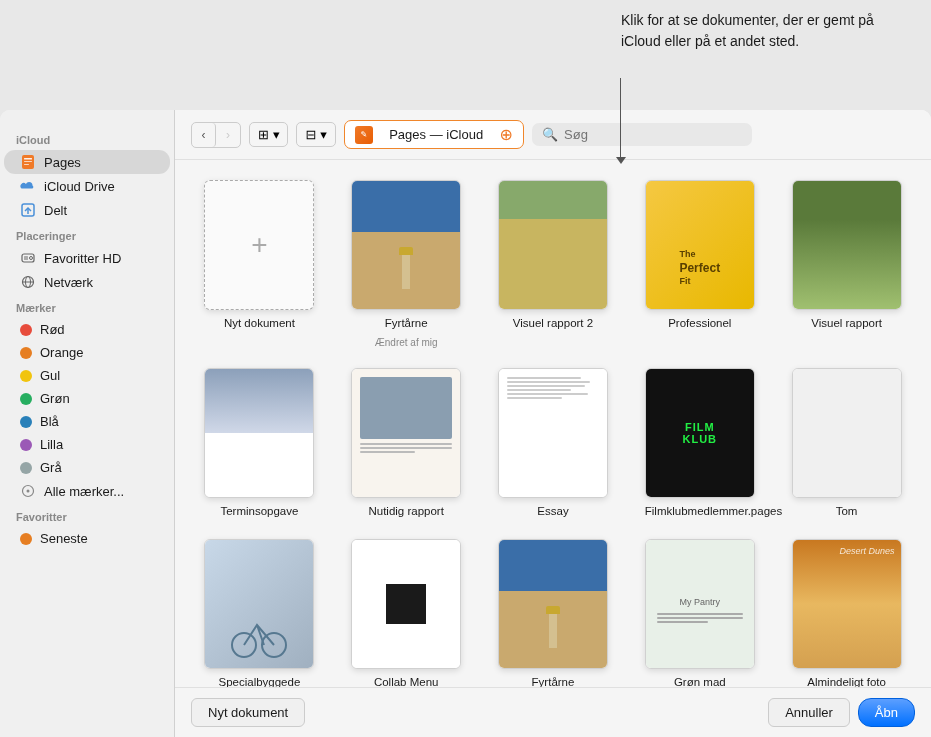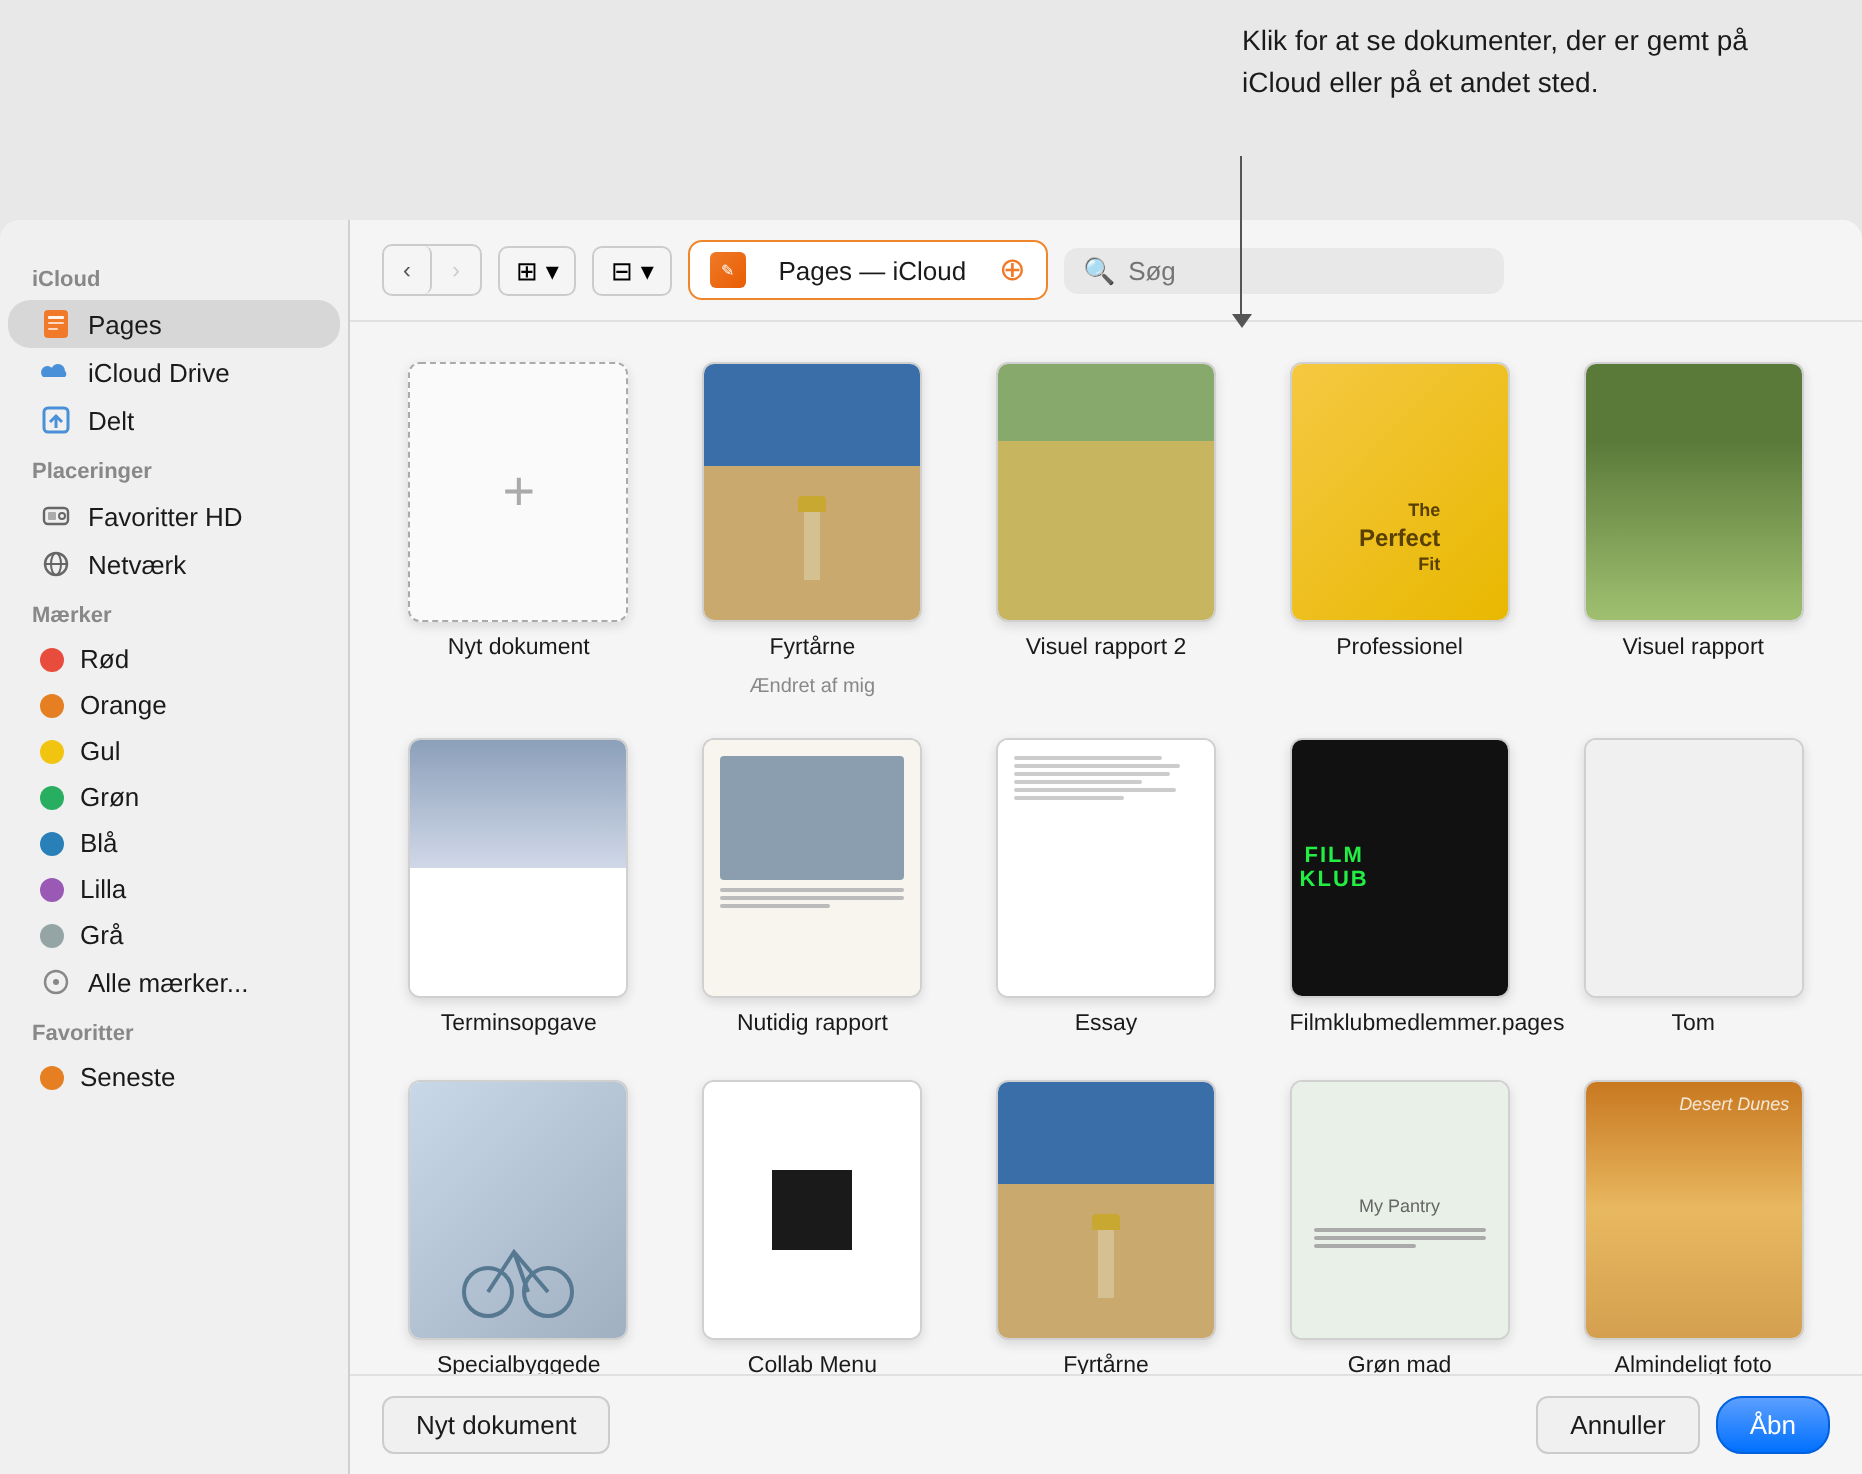--- a/index.html
+++ b/index.html
@@ -302,20 +302,21 @@
       height: 2px;
       background: #ccc;
       border-radius: 1px;
     }
     .thumb-filmclub {
       background: #111;
       width: 100%;
       height: 100%;
       display: flex;
       align-items: center;
+      justify-content: center;
     }
     .thumb-empty {
       background: #f0f0f0;
       width: 100%;
       height: 100%;
     }
     .thumb-cycling {
       background: linear-gradient(135deg, #c8d8e8 0%, #a0b0c0 100%);
       width: 100%;
       height: 100%;
@@ -541,21 +542,21 @@
       <div class="file-item">
         <div class="file-thumb">
           <div class="thumb-wildlife"></div>
         </div>
         <span class="file-name">Visuel rapport 2</span>
       </div>
 
       <div class="file-item">
         <div class="file-thumb">
           <div class="thumb-professional">
-            <div style="text-align:right; color:#5a4000; font-size:9px; font-weight:bold; line-height:1.3; padding:8px;margin-top:47px;">
+            <div style="text-align:left; color:#5a4000; font-size:9px; font-weight:bold; line-height:1.3; padding:8px;margin-top:47px;">
               <div>The</div>
               <div style="font-size:12px;">Perfect</div>
               <div>Fit</div>
             </div>
           </div>
         </div>
         <span class="file-name">Professionel</span>
       </div>
 
       <div class="file-item">

